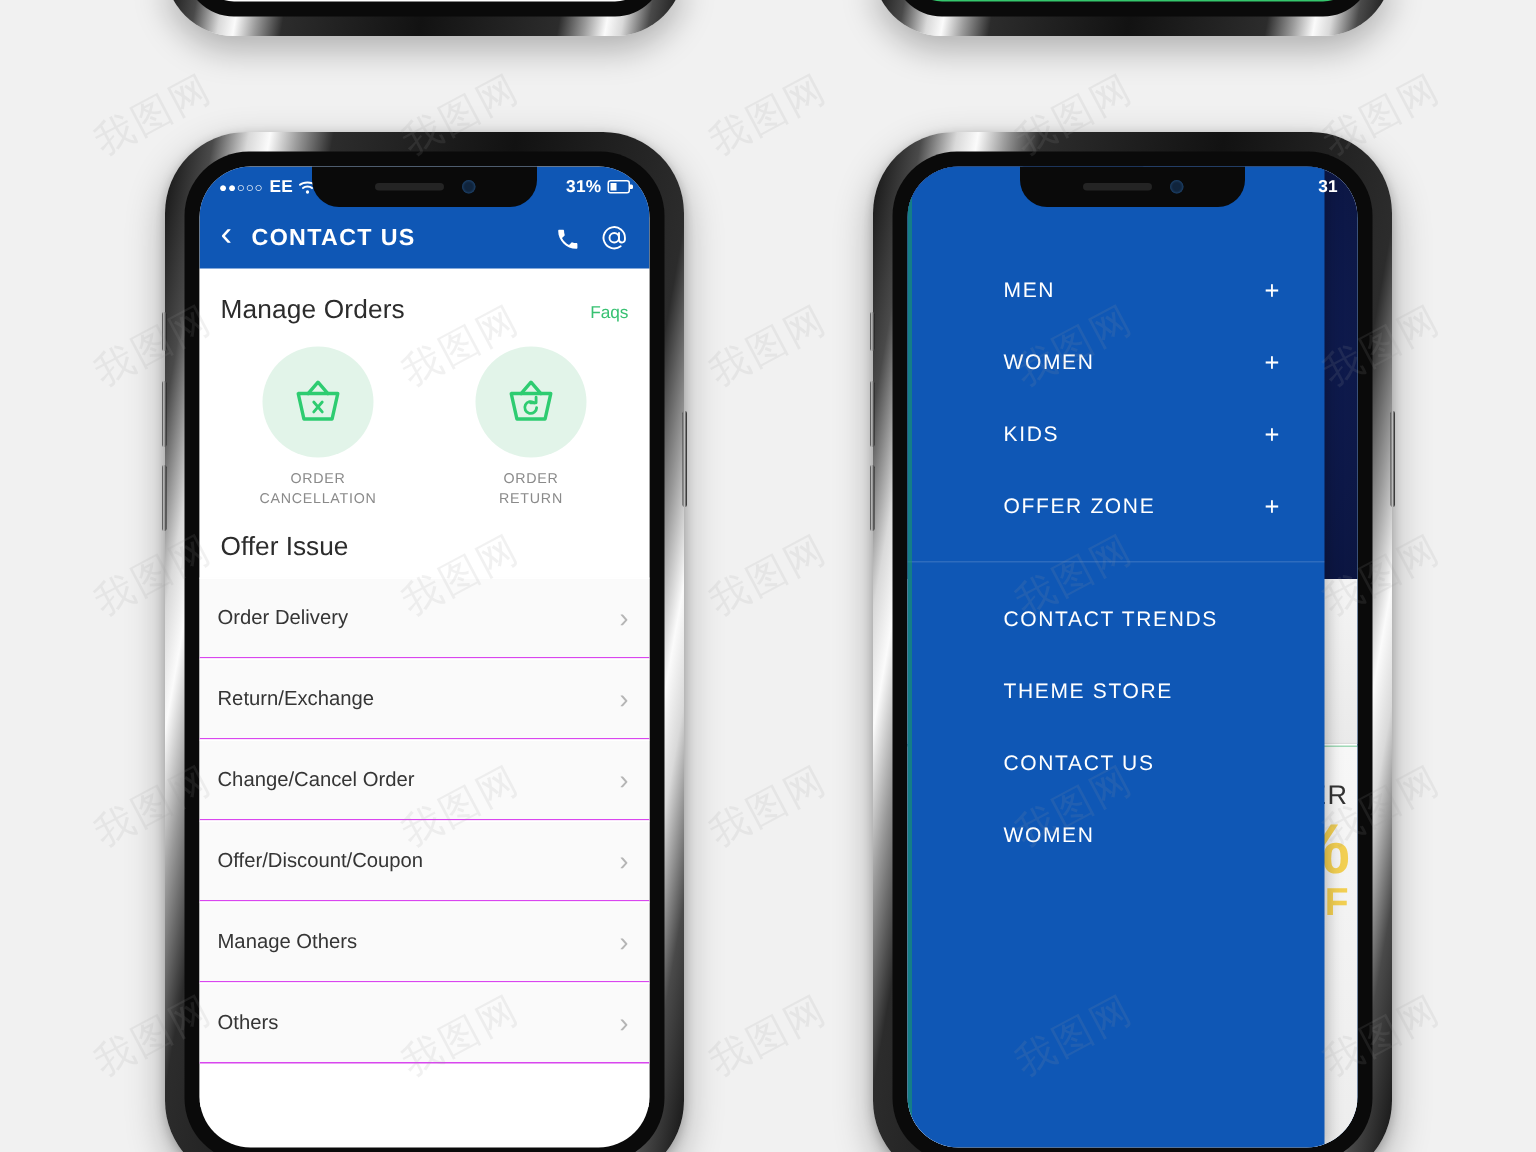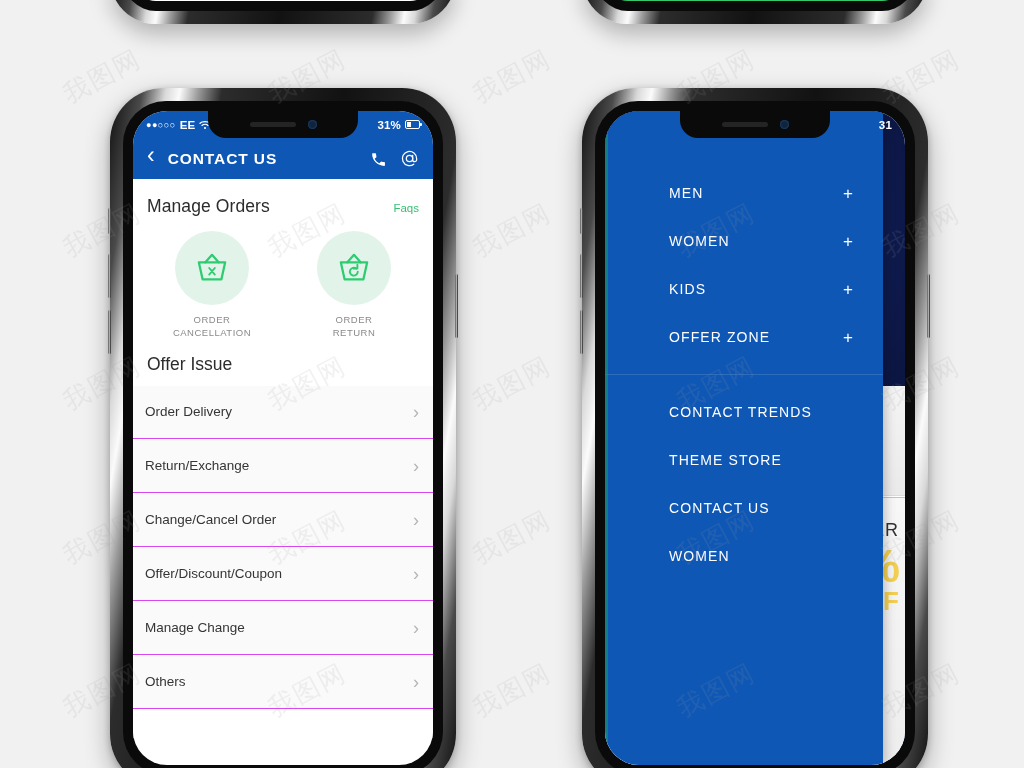--- a/index.html
+++ b/index.html
@@ -532,21 +532,21 @@
             </div>
             <div class="issue">
               <span class="txt">Change/Cancel Order</span>
               <span class="chev">›</span>
             </div>
             <div class="issue">
               <span class="txt">Offer/Discount/Coupon</span>
               <span class="chev">›</span>
             </div>
             <div class="issue">
-              <span class="txt">Manage Change</span>
+              <span class="txt">Manage Others</span>
               <span class="chev">›</span>
             </div>
             <div class="issue">
               <span class="txt">Others</span>
               <span class="chev">›</span>
             </div>
           </div>
 
         </div>
       </div>

